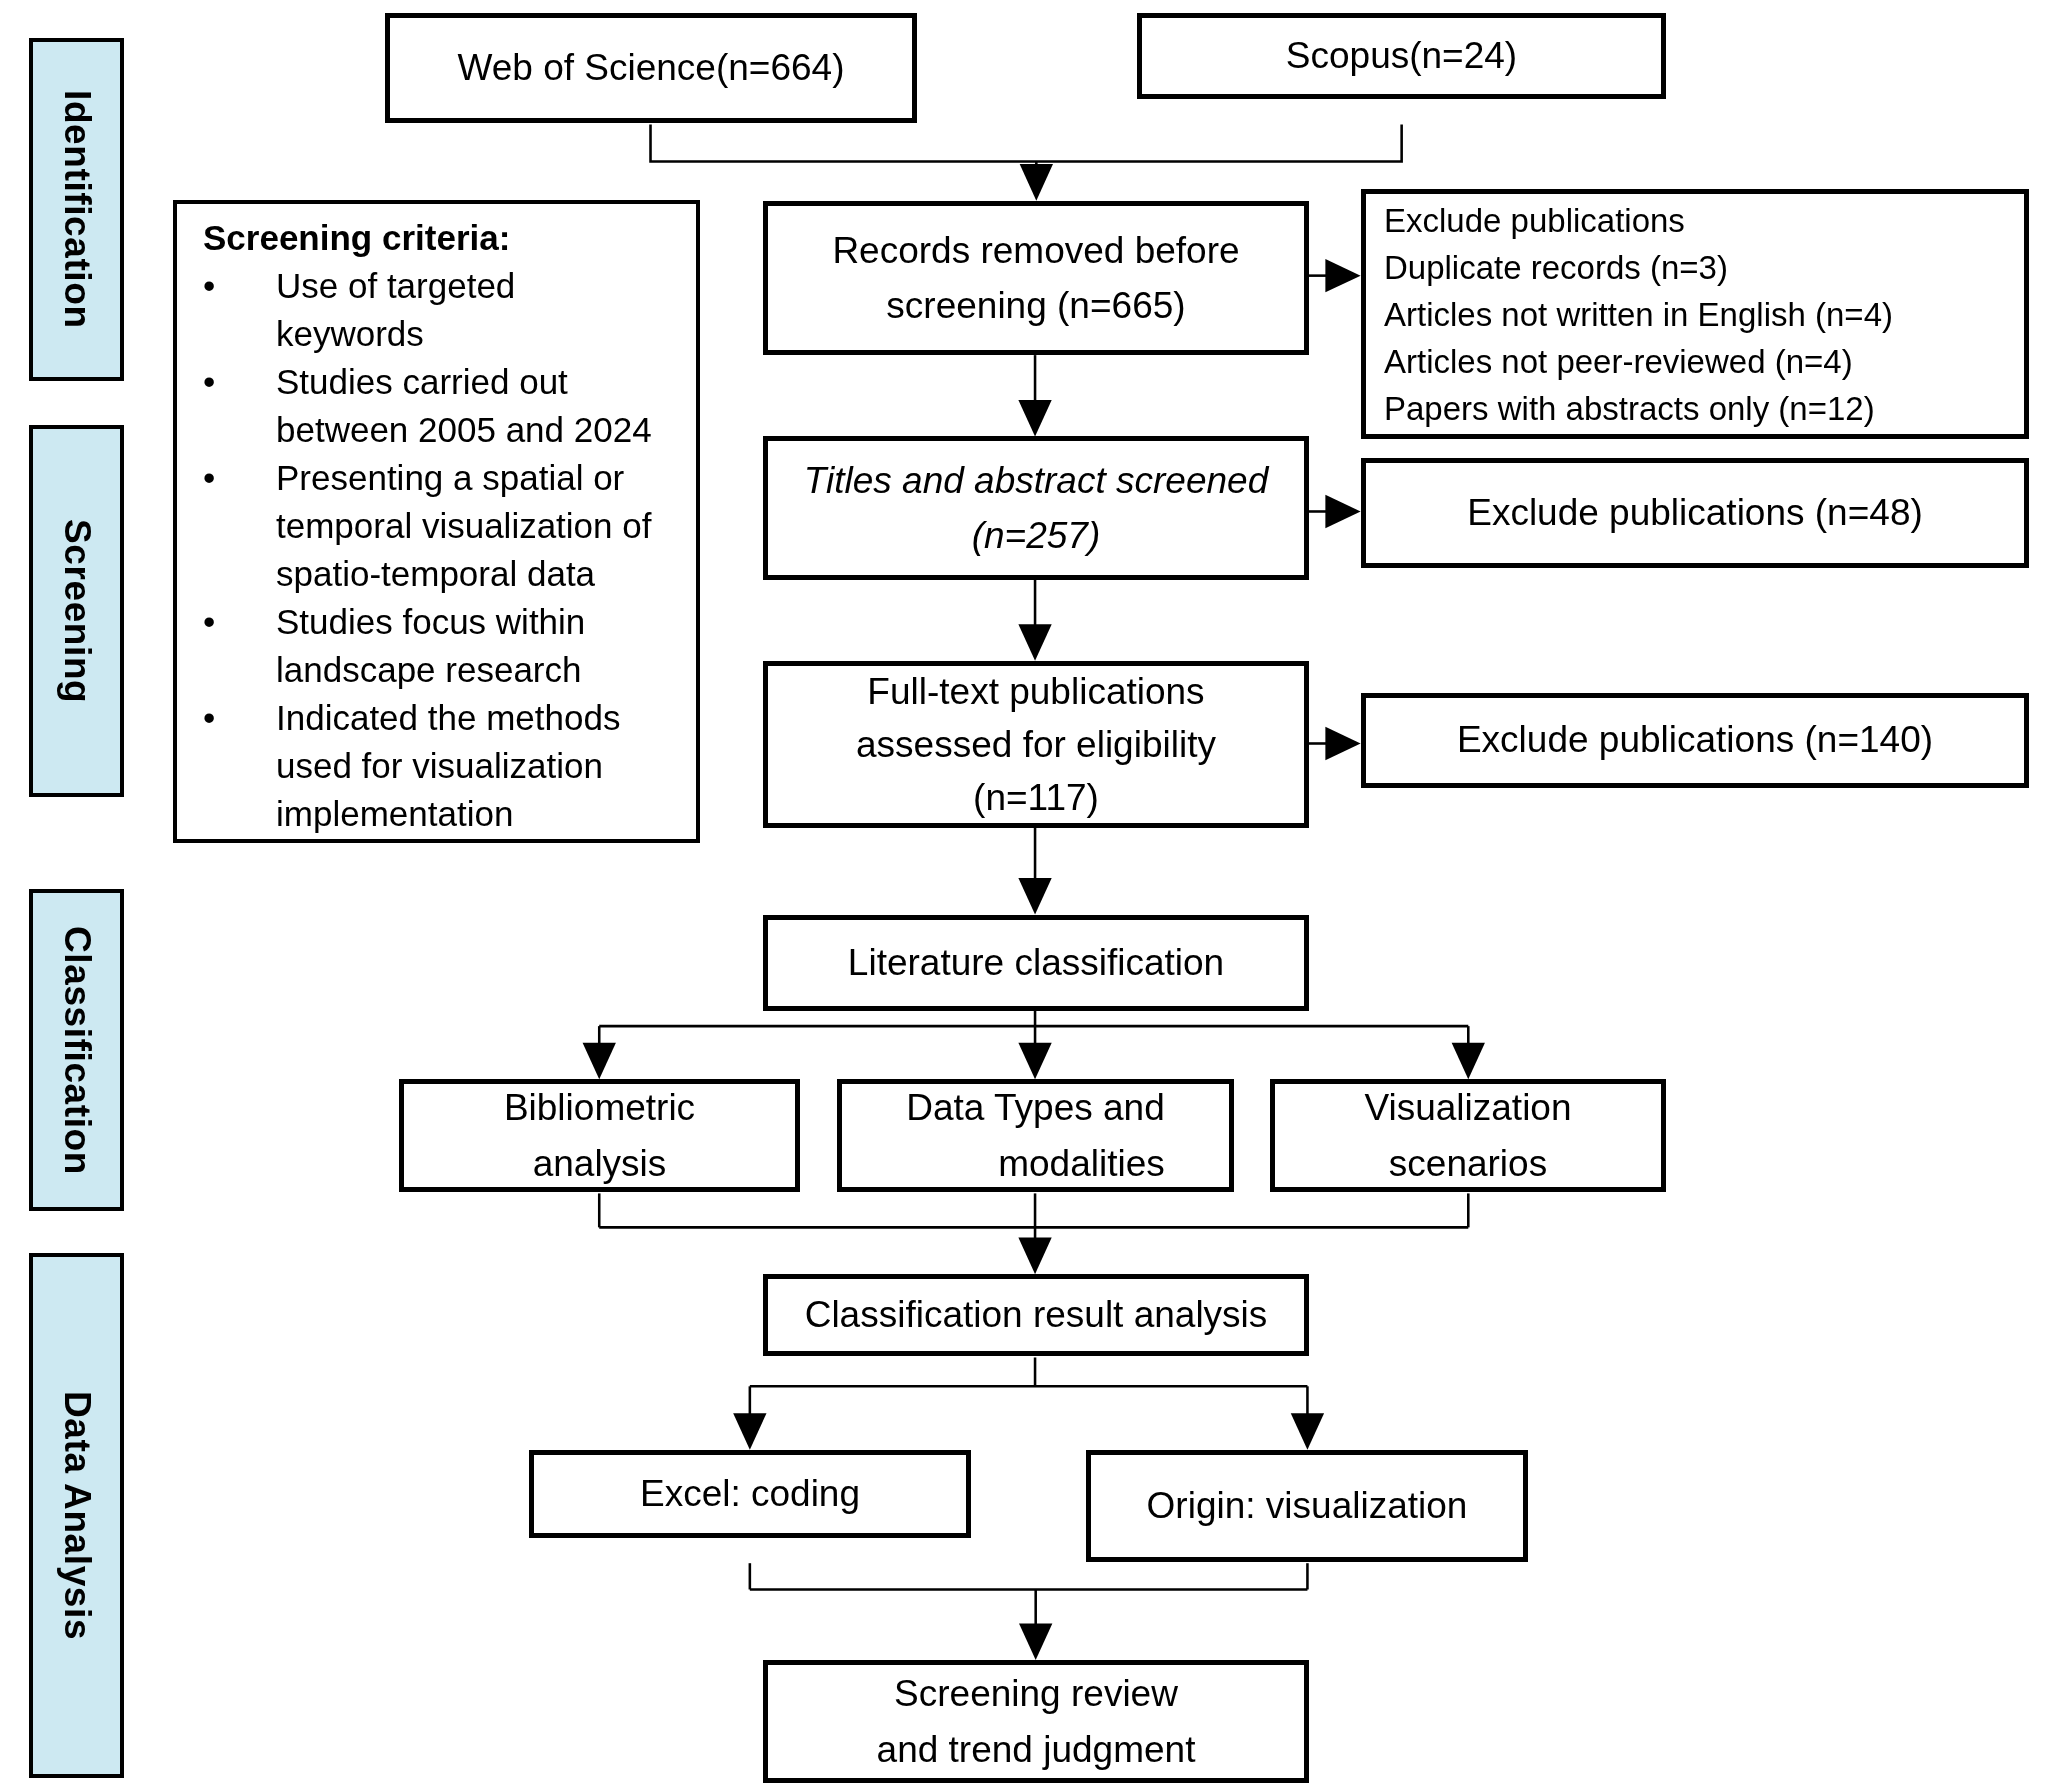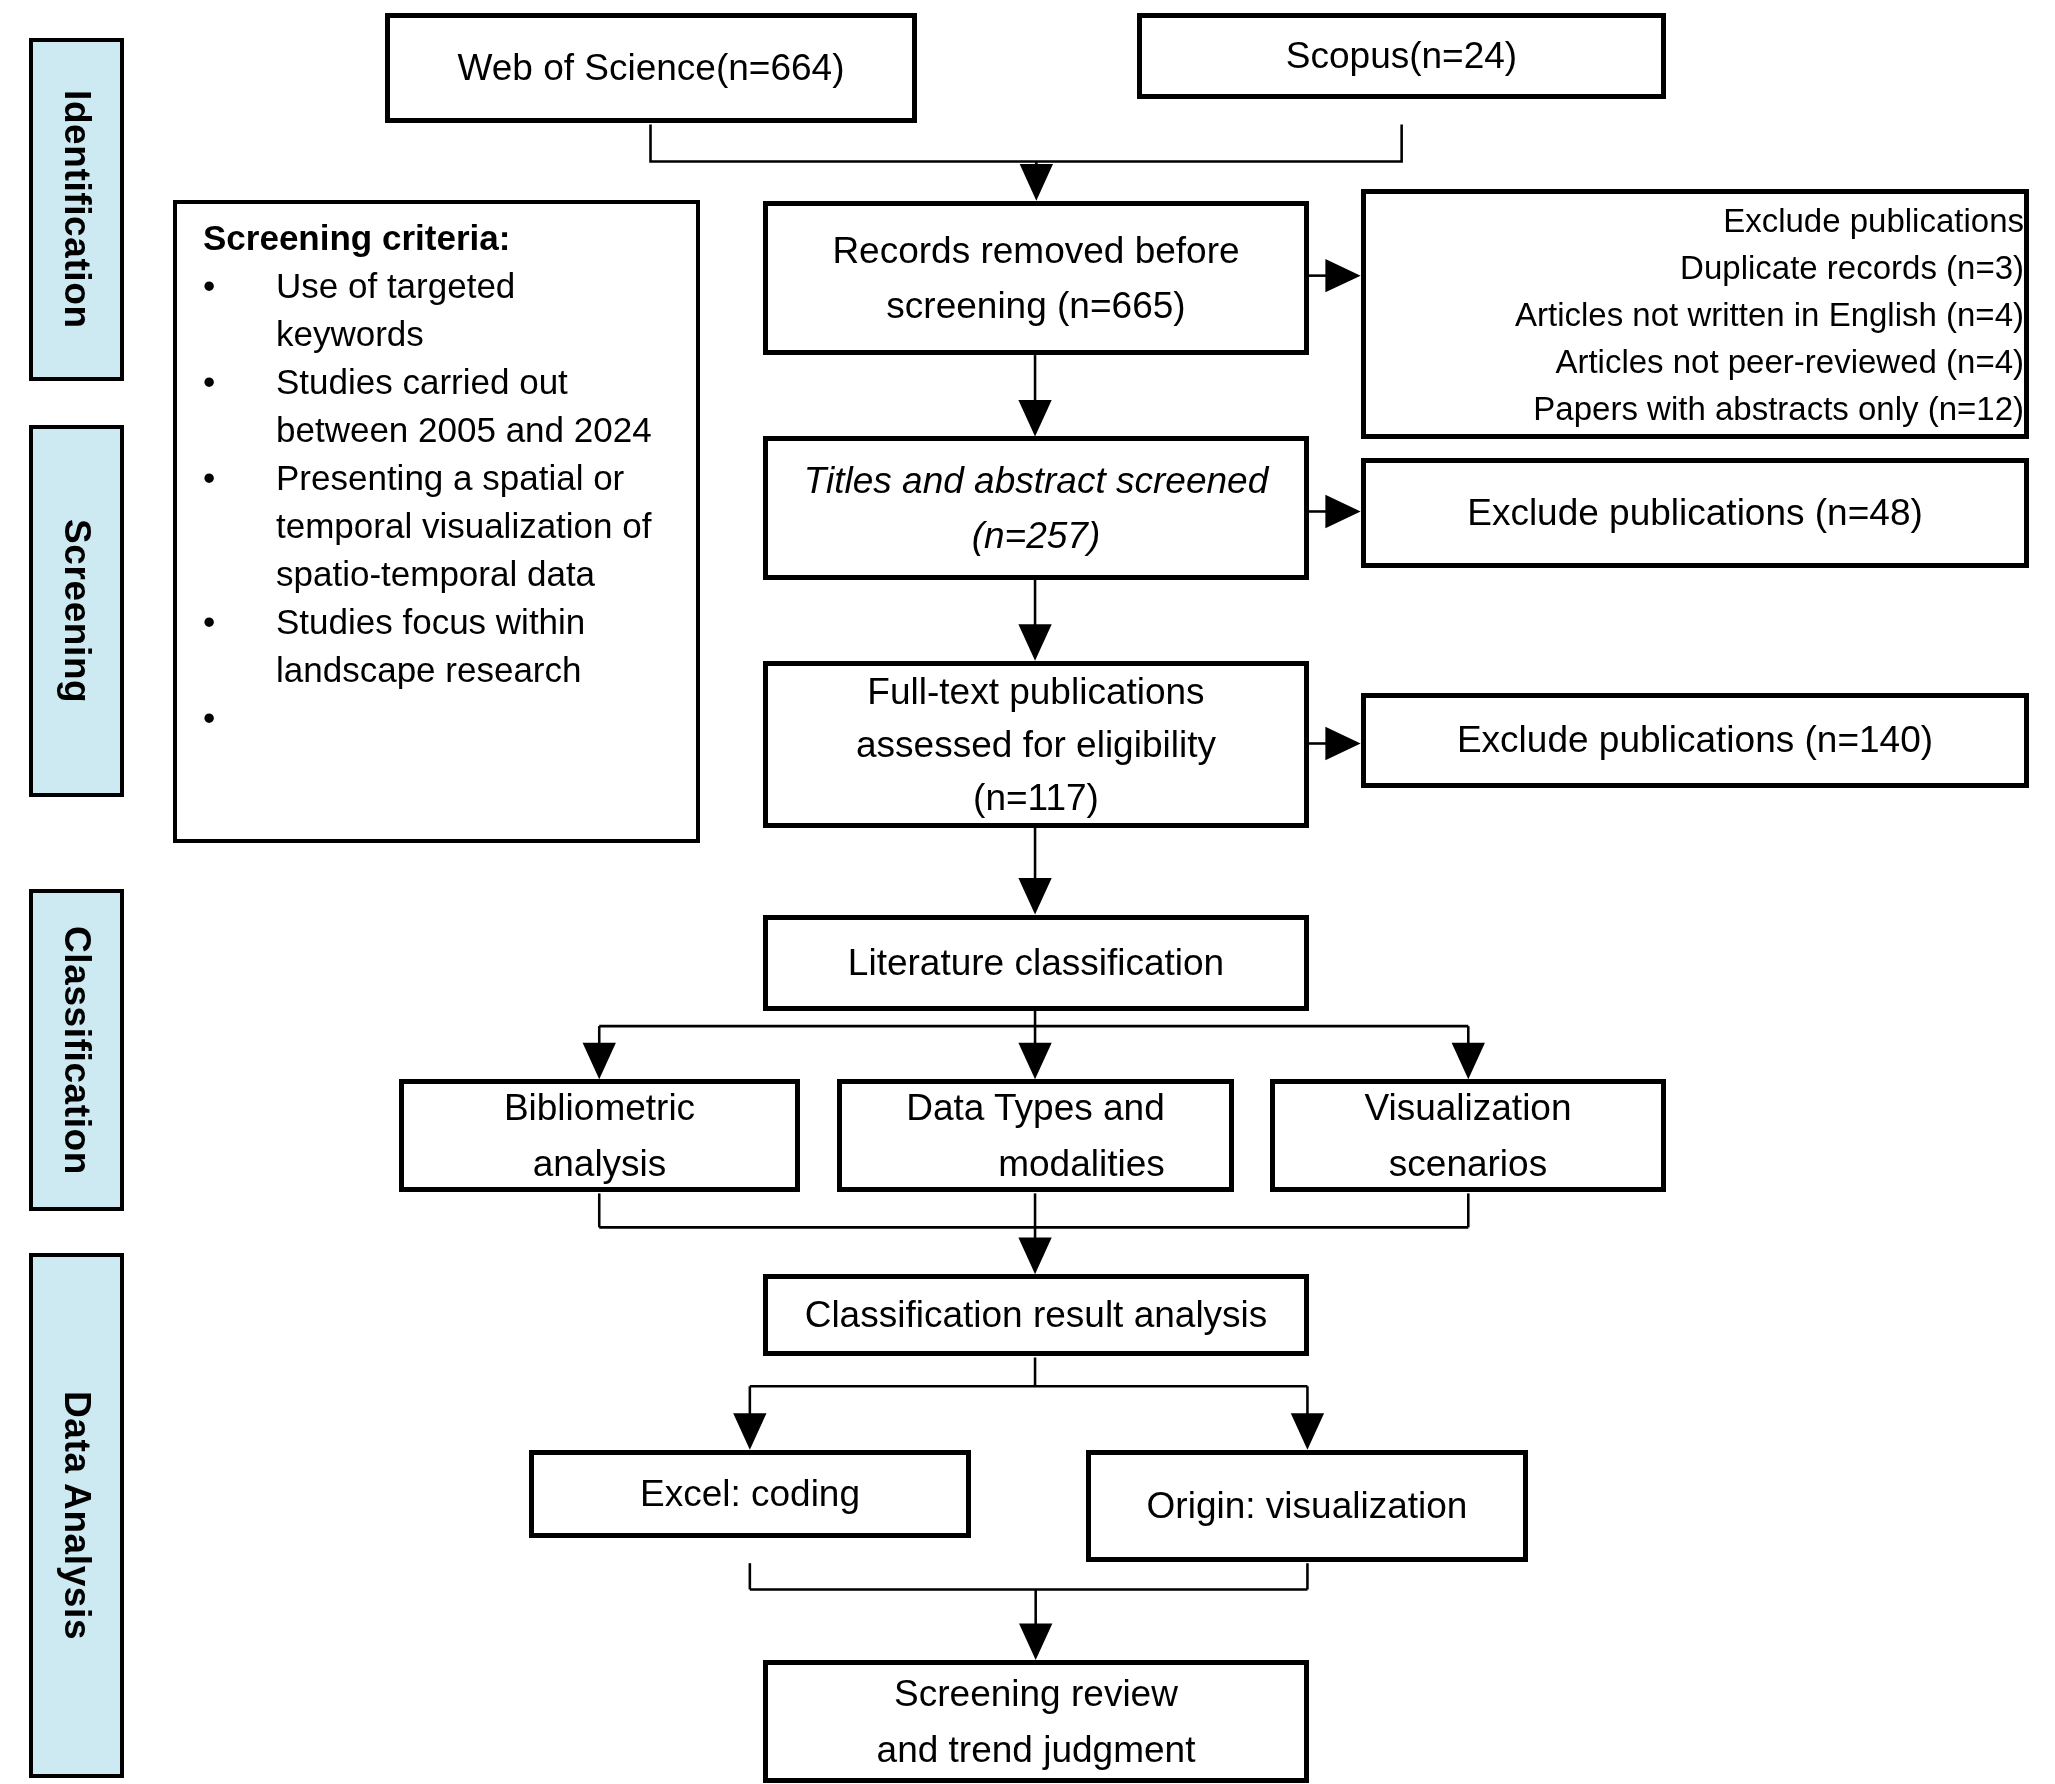--- a/index.html
+++ b/index.html
@@ -10,21 +10,21 @@
   .overlay{position:absolute;left:0;top:0;width:2056px;height:1785px;}
   .box{
     position:absolute;box-sizing:border-box;background:#ffffff;
     border:5.1px solid #000;display:flex;align-items:center;justify-content:center;
     text-align:center;font-size:37px;line-height:1.5;white-space:pre-line;
   }
   .box.tight{line-height:1.44;}
   .box.single{line-height:1.2;}
   .list-box{
     position:absolute;box-sizing:border-box;background:#ffffff;border:5.1px solid #000;
-    display:flex;flex-direction:column;justify-content:center;align-items:flex-end;
+    display:flex;flex-direction:column;justify-content:center;align-items:flex-start;
     text-align:left;font-size:33px;line-height:47px;white-space:pre-line;padding-left:18px;
   }
   .criteria{
     position:absolute;box-sizing:border-box;background:#ffffff;border:4.5px solid #000;
     font-size:35px;line-height:48px;padding:10.3px 13px 6.4px 26px;
   }
   .criteria .crit-title{font-weight:bold;}
   .crit-item{display:flex;align-items:flex-start;}
   .crit-item .b{width:73px;flex:0 0 73px;}
   .crit-item .t{white-space:pre-line;flex:1;}
@@ -136,20 +136,23 @@
 temporal visualization of
 spatio-temporal data</span>
     </div>
     <div class="crit-item">
       <span class="b">•</span>
       <span class="t">Studies focus within
 landscape research</span>
     </div>
     <div class="crit-item">
       <span class="b">•</span>
+      <span class="t">Indicated the methods
+used for visualization
+implementation</span>
     </div>
   </div>
 
   <div class="box" style="left:763px;top:201px;width:546px;height:154px;">
     <span>Records removed before
 screening (n=665)</span>
   </div>
   <div class="box" style="left:763px;top:436px;width:546px;height:144px;font-style:italic;">
     <span>Titles and abstract screened
 (n=257)</span>

